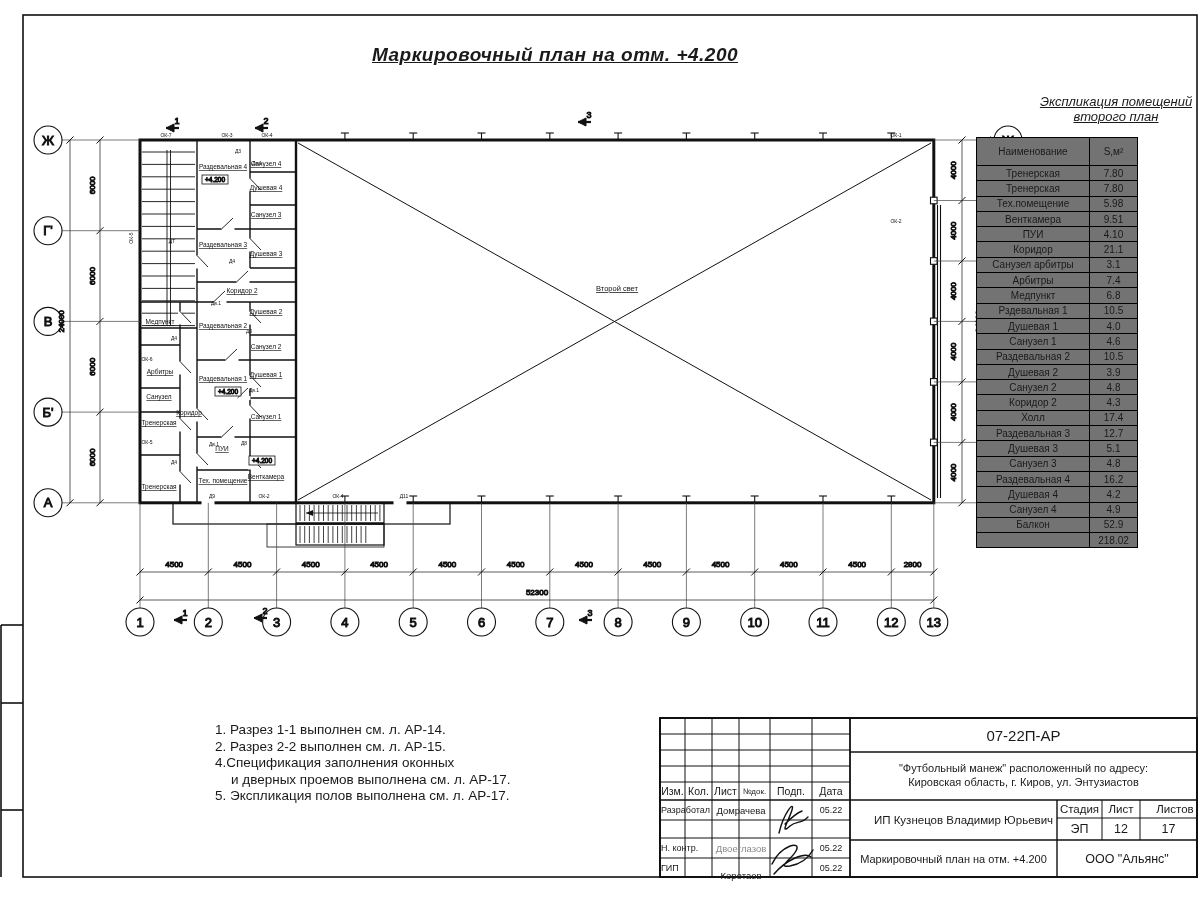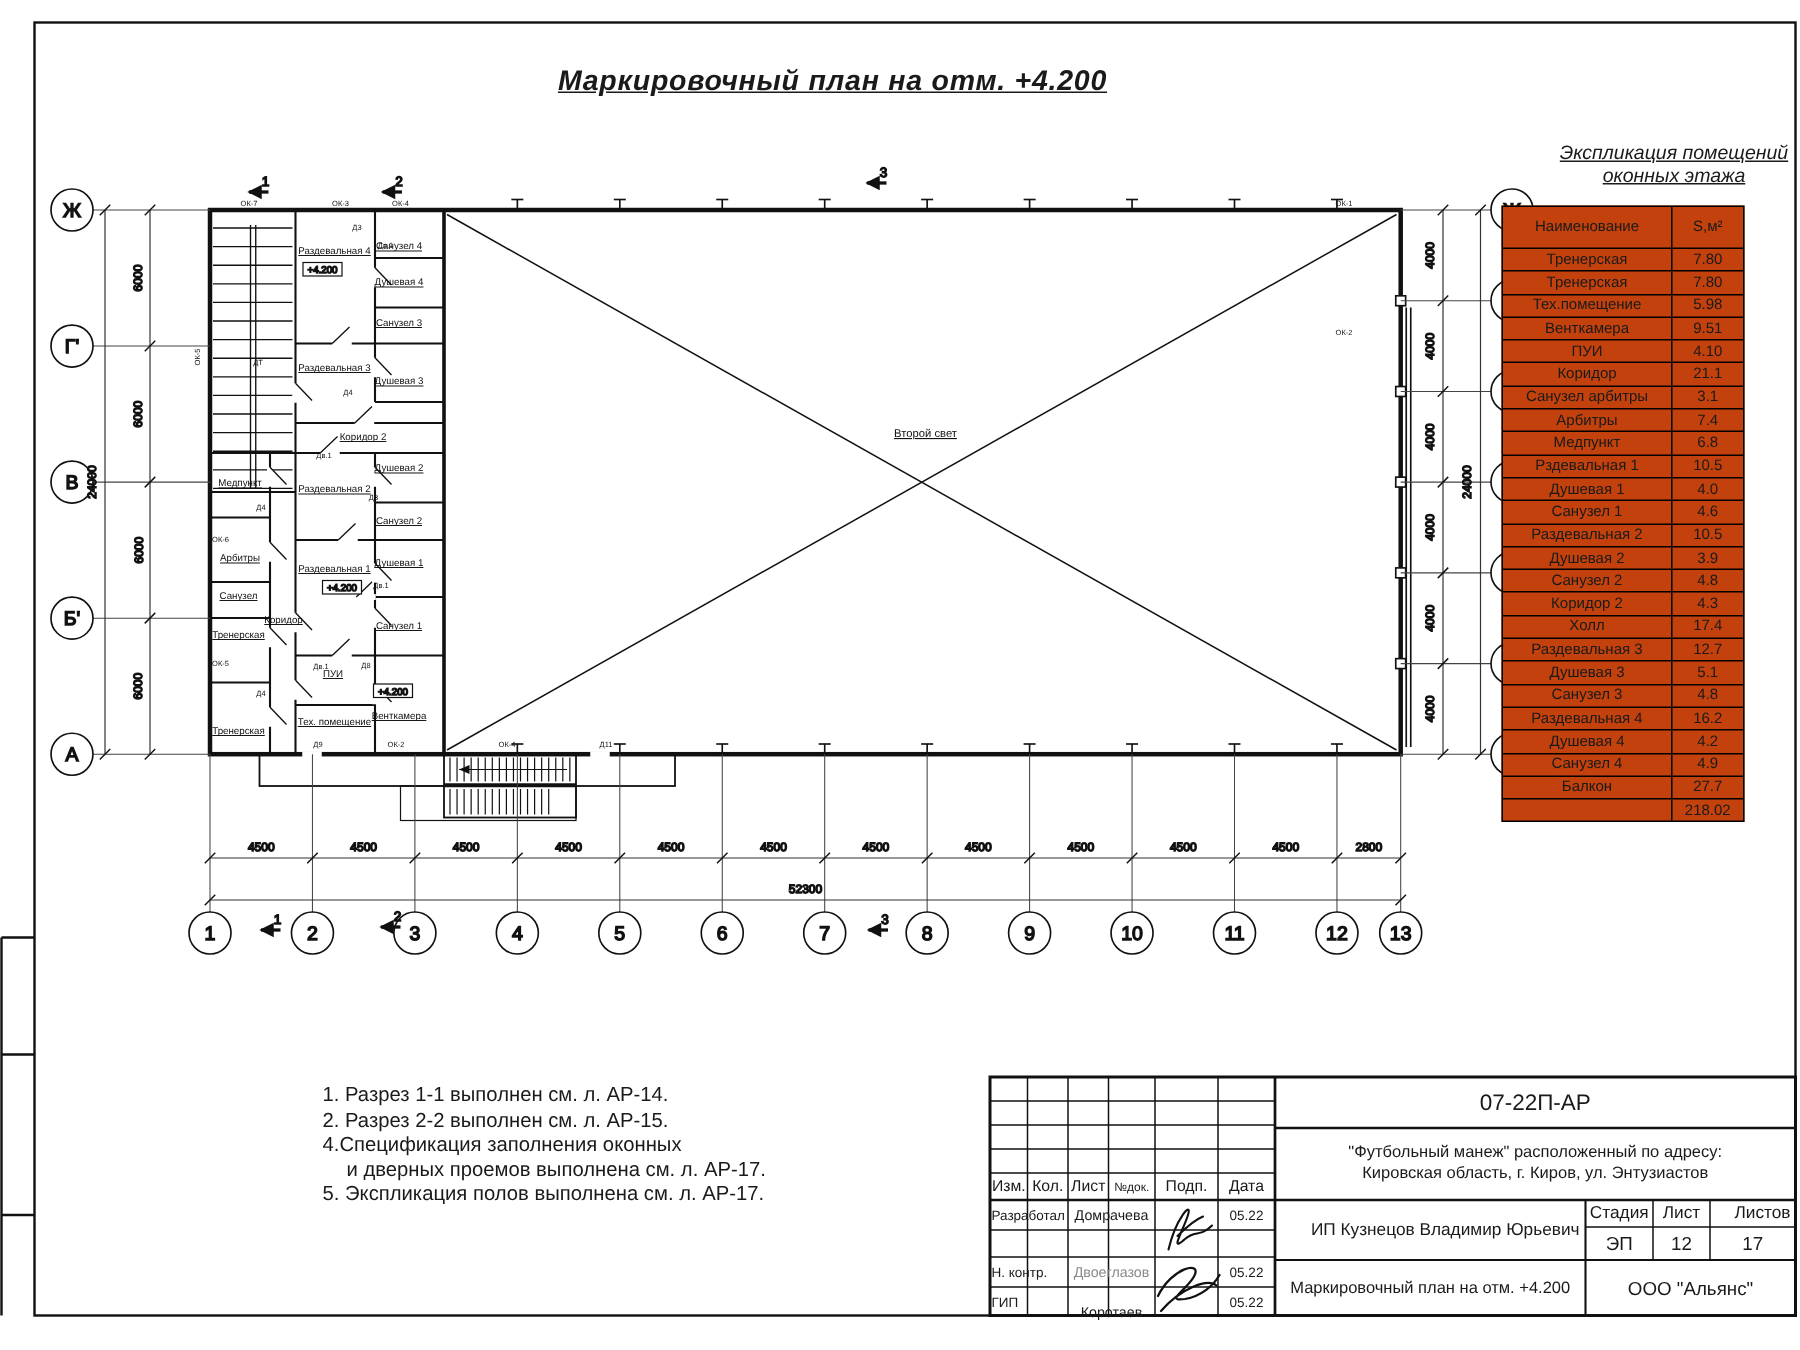--- a/index.html
+++ b/index.html
@@ -7,21 +7,21 @@
          font-family:"Liberation Sans",sans-serif;color:#1a1a1a;}
   .abs{position:absolute;}
   svg{position:absolute;left:0;top:0;}
   
   .dwg-title{left:330px;top:44px;width:450px;text-align:center;
     font:italic bold 19px "Liberation Sans",sans-serif;text-decoration:underline;letter-spacing:.5px;}
   
   .sched-title{left:1032px;top:94px;width:168px;text-align:center;
     font:italic 13px "Liberation Sans",sans-serif;line-height:15px;}
   .sched-title span{text-decoration:underline;}
-  .sched{left:1001px;top:137px;width:162px;border:1.8px solid #000;box-sizing:border-box;background:#c2410c;}
+  .sched{left:976px;top:137px;width:162px;border:1.8px solid #000;box-sizing:border-box;background:#737373;}
   .srow{display:flex;border-top:1px solid #000;height:15.3px;align-items:center;box-sizing:border-box;}
   .srow:first-child{border-top:none;height:27px;font-size:11px;}
   .sc1{width:112px;text-align:center;font-size:10px;overflow:hidden;white-space:nowrap;}
   .sc2{flex:1;border-left:1.4px solid #000;text-align:center;font-size:10px;align-self:stretch;
        display:flex;align-items:center;justify-content:center;}
   
   .notes{left:215px;top:722px;font-size:13.5px;line-height:16.5px;}
   .notes .indent{padding-left:16px;}
   
   .tbx{position:absolute;display:flex;align-items:center;justify-content:center;
@@ -494,21 +494,21 @@
         <text x="214" y="446" font-size="5" fill="#111" text-anchor="middle" font-family="&quot;Liberation Sans&quot;,sans-serif">Дв.1</text>
         <text x="174" y="340" font-size="5" fill="#111" text-anchor="middle" font-family="&quot;Liberation Sans&quot;,sans-serif">Д4</text>
         <text x="174" y="464" font-size="5" fill="#111" text-anchor="middle" font-family="&quot;Liberation Sans&quot;,sans-serif">Д4</text>
       </g>
   </svg>
 
   <div class="abs dwg-title">Маркировочный план на отм. +4.200</div>
 
   <div class="abs sched-title">
     <span>Экспликация помещений</span><br>
-    <span>оконных этажа</span>
+    <span>второго план</span>
   </div>
   <div class="abs sched" id="sched-table">
     <div class="srow">
       <div class="sc1">Наименование</div>
       <div class="sc2">S,м²</div>
     </div>
   <div class="srow">
         <div class="sc1">Тренерская</div>
         <div class="sc2">7.80</div>
       </div>
@@ -595,21 +595,21 @@
       <div class="srow">
         <div class="sc1">Душевая 4</div>
         <div class="sc2">4.2</div>
       </div>
       <div class="srow">
         <div class="sc1">Санузел 4</div>
         <div class="sc2">4.9</div>
       </div>
       <div class="srow">
         <div class="sc1">Балкон</div>
-        <div class="sc2">27.7</div>
+        <div class="sc2">52.9</div>
       </div>
       <div class="srow">
         <div class="sc1"></div>
         <div class="sc2">218.02</div>
       </div>
     </div>
 
   <div class="abs notes" id="notes-list">
       <div class="">1. Разрез 1-1 выполнен см. л. АР-14.</div>
       <div class="">2. Разрез 2-2 выполнен см. л. АР-15.</div>

